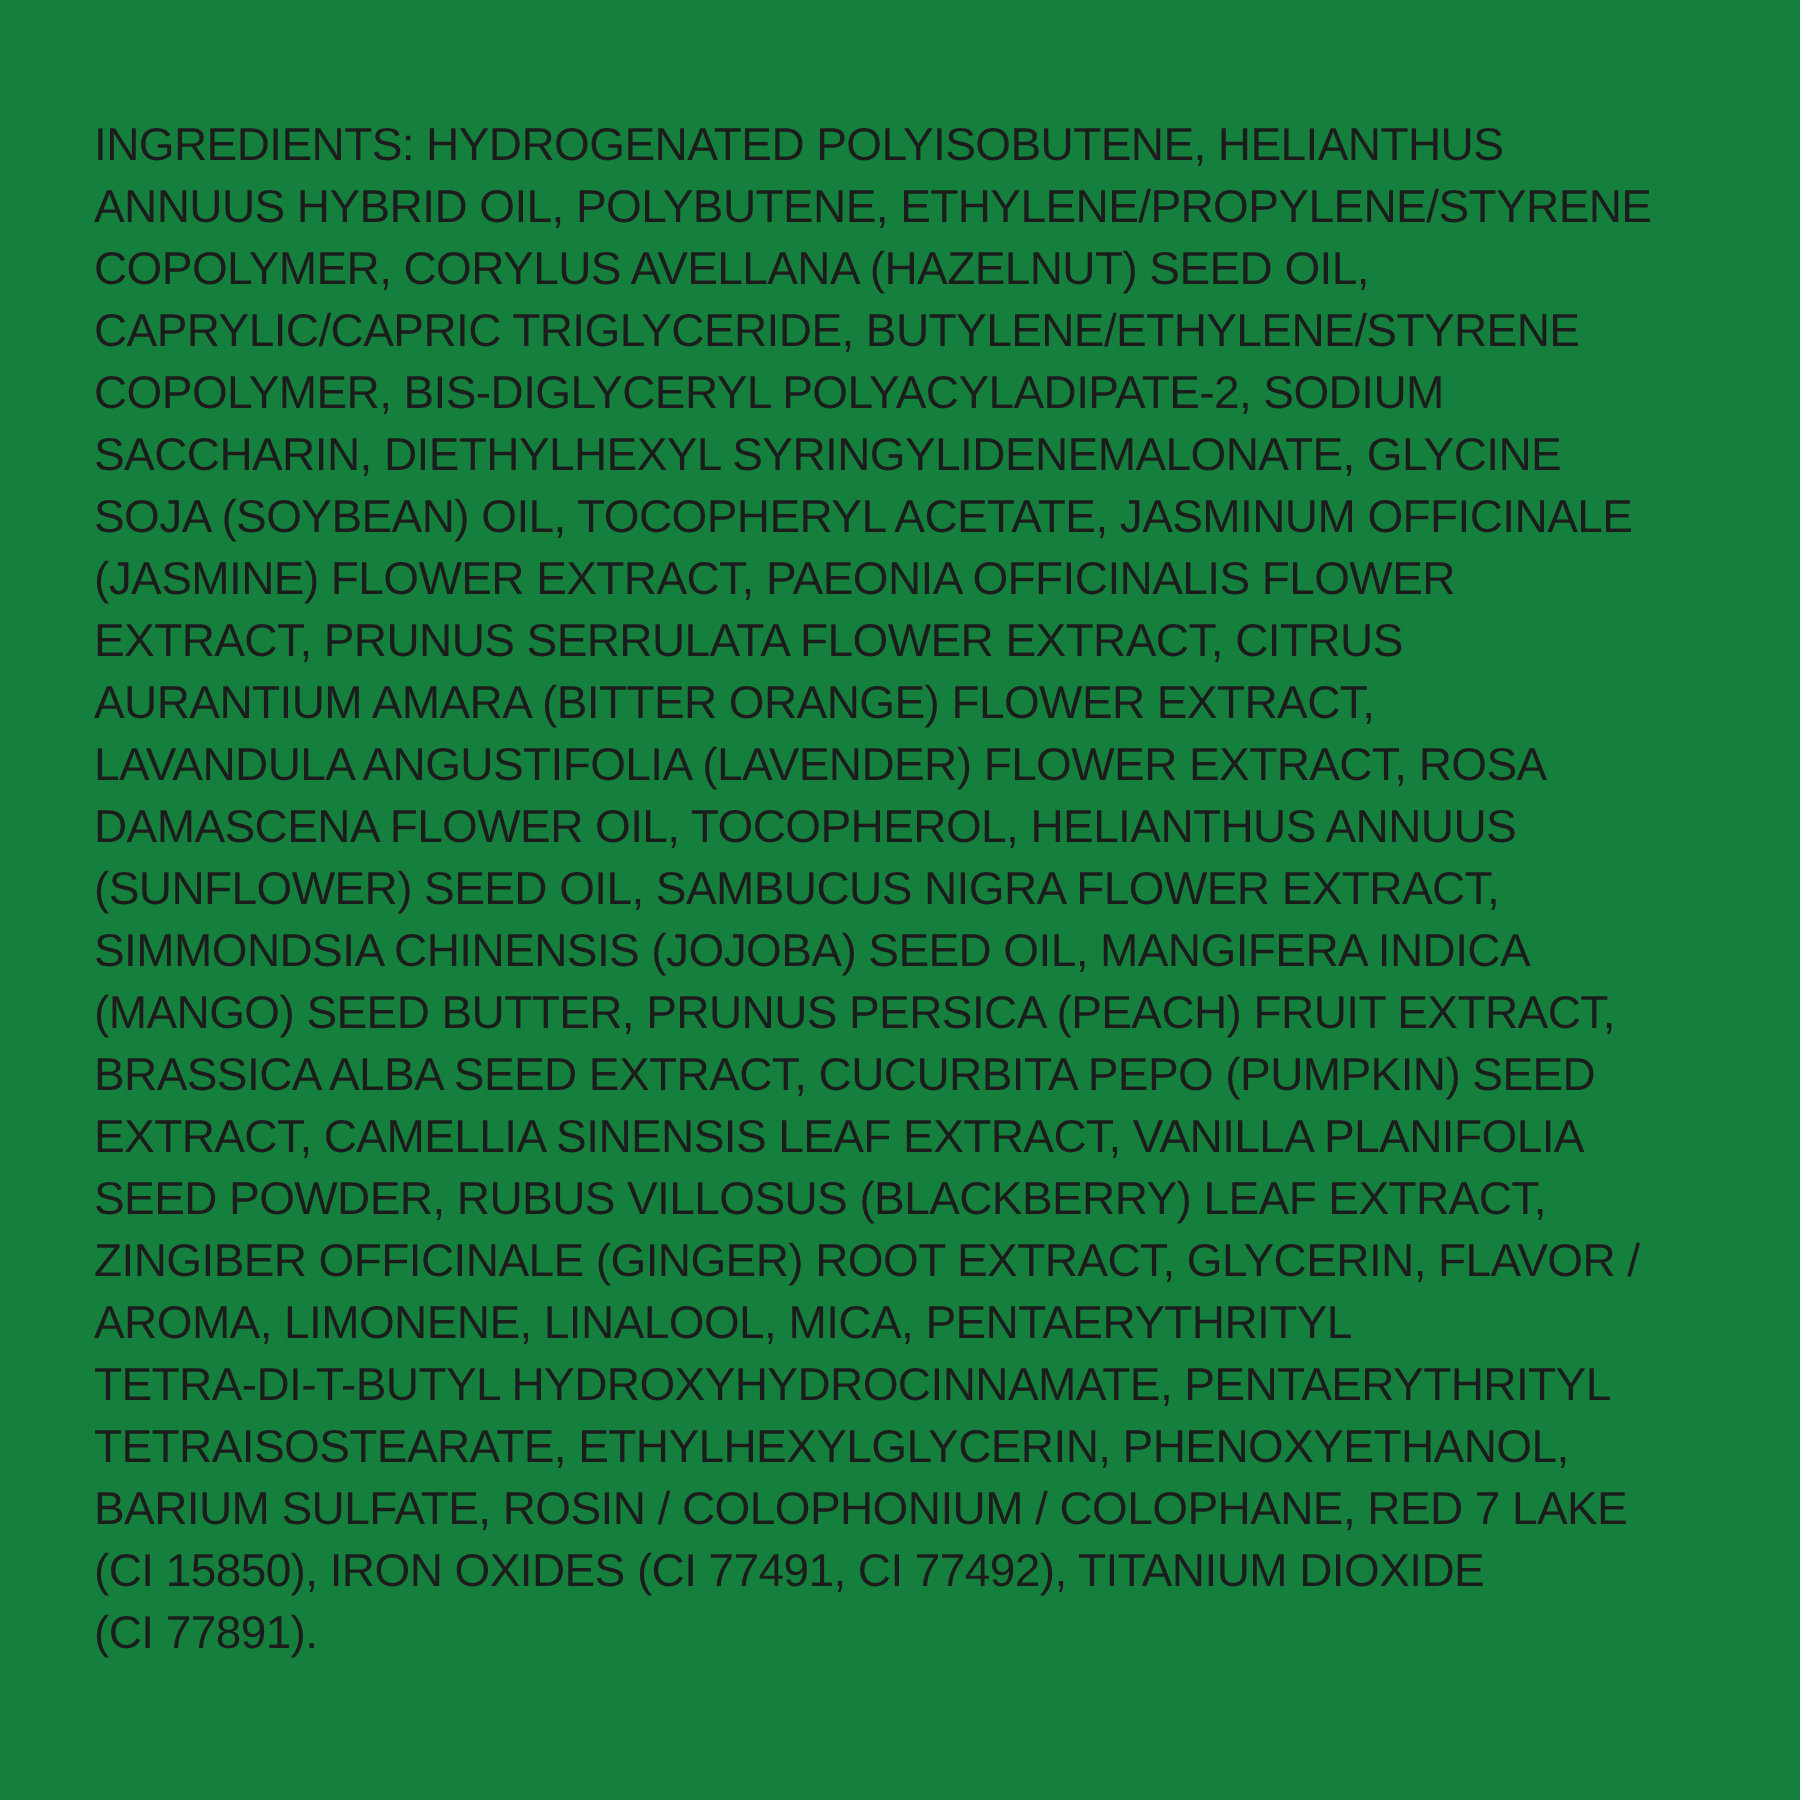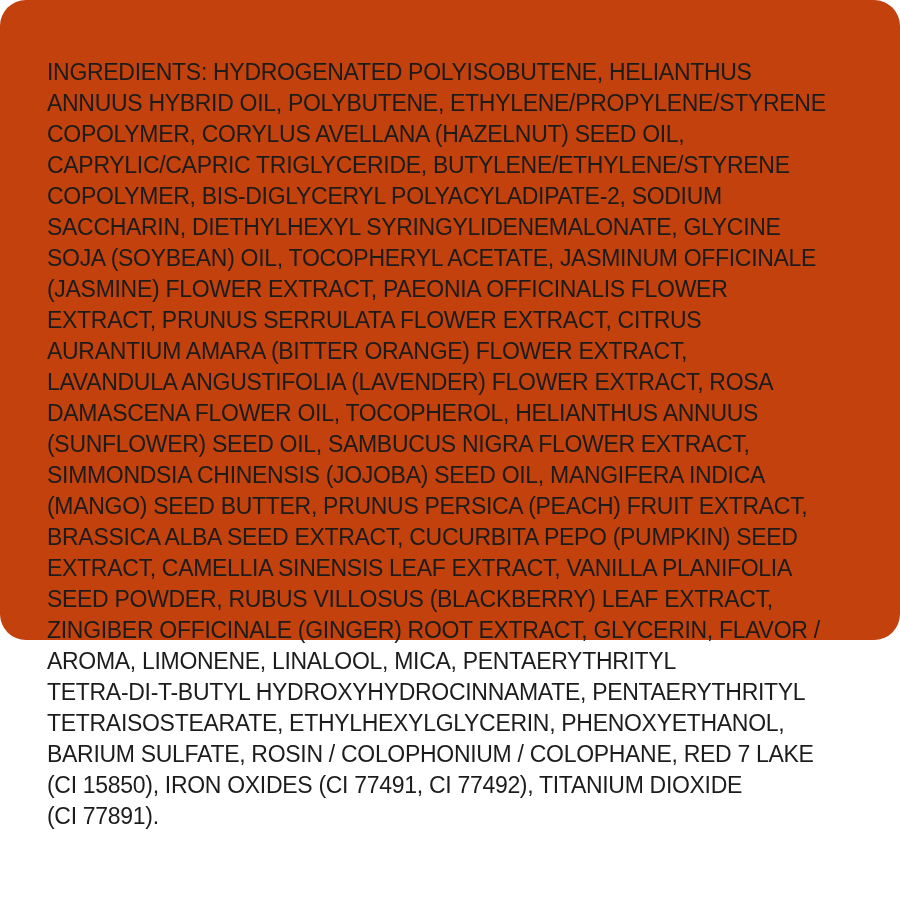--- a/index.html
+++ b/index.html
@@ -9,23 +9,22 @@
   body {
     width: 900px;
     height: 900px;
     background: #ffffff;
     overflow: hidden;
     font-family: "Liberation Sans", sans-serif;
   }
   .label-page {
     position: relative;
     width: 900px;
-    height: 640px;
-    background: #c2410c;
-    border-radius: 26px;
+    height: 900px;
+    background: #15803d;
   }
   .ingredients-text {
     position: absolute;
     left: 47px;
     top: 57px;
     margin: 0;
     color: #1c1c1c;
     font-size: 23px;
     line-height: 31px;
     font-weight: 400;

